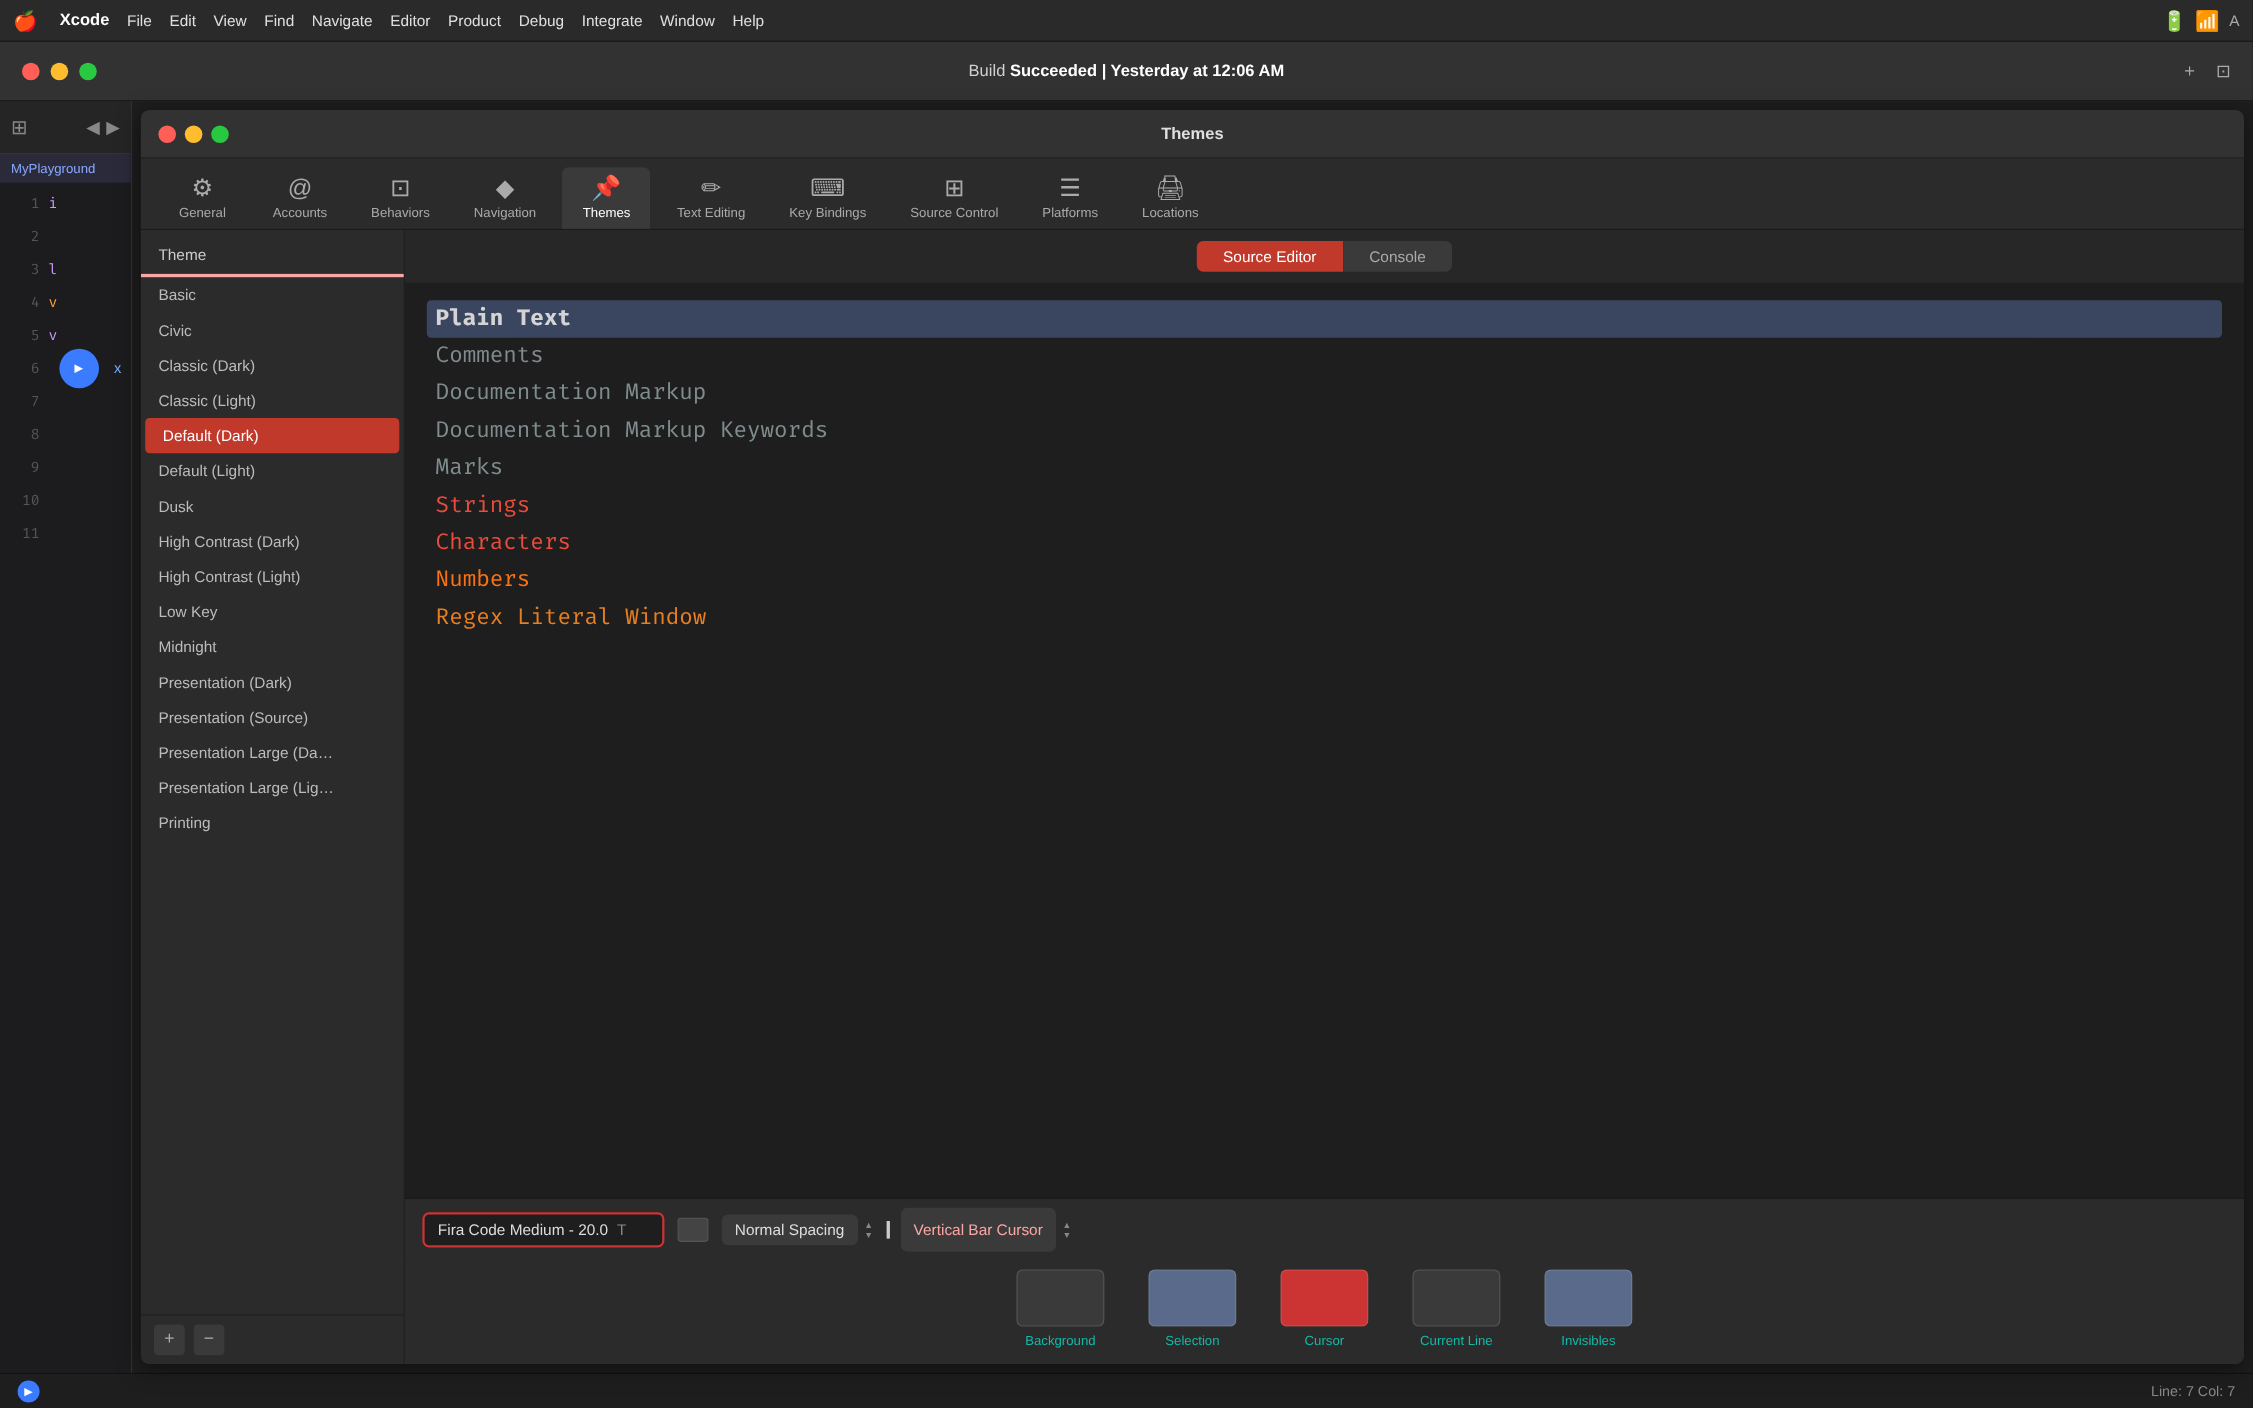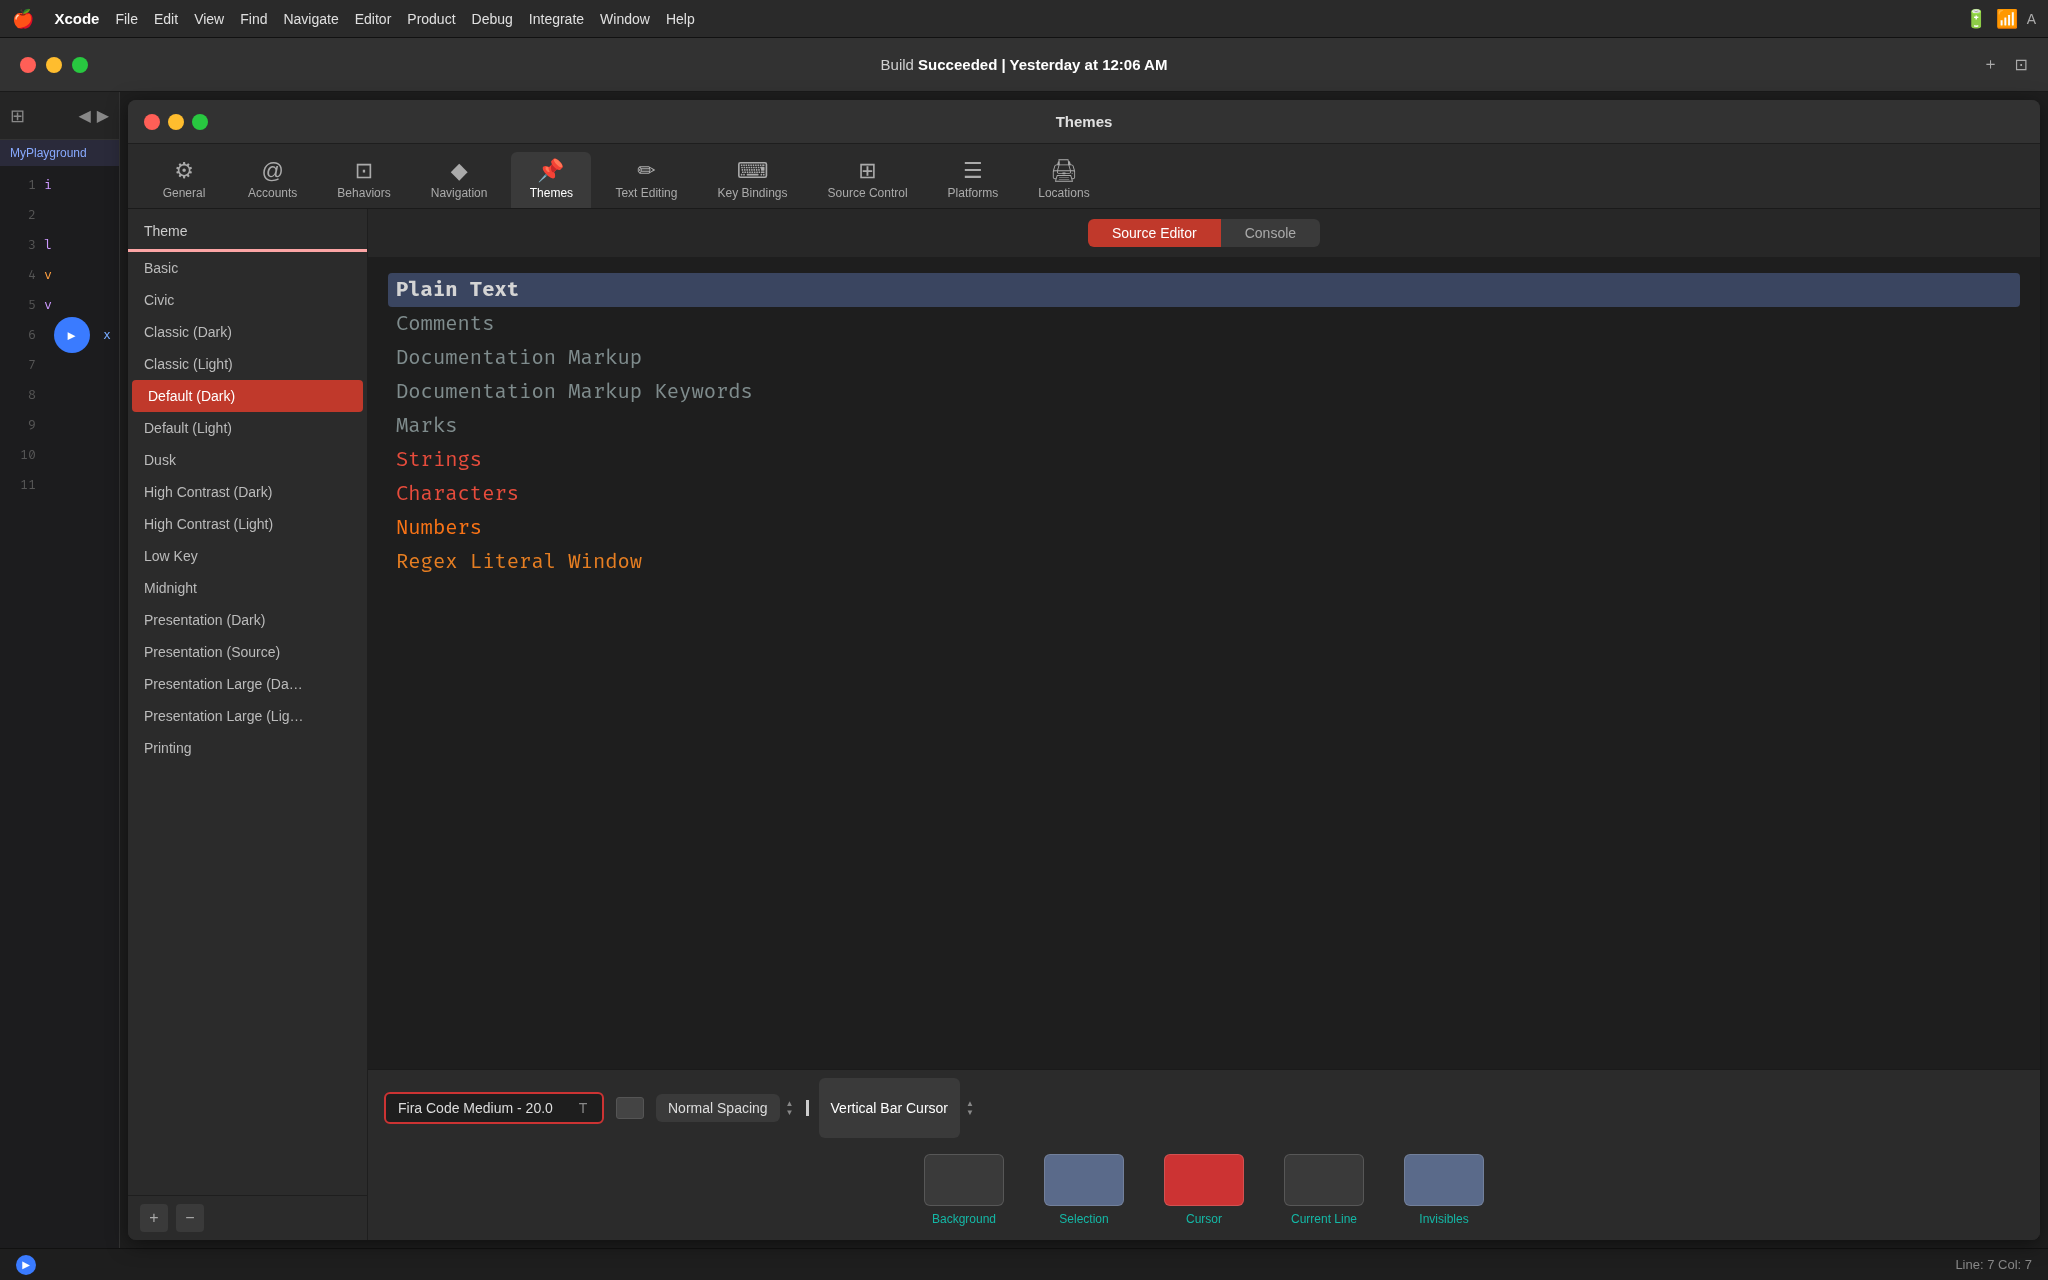--- a/index.html
+++ b/index.html
@@ -345,21 +345,21 @@
     }
     .font-selector {
       background: #1e1e1e;
       border: 2px solid #cc3333;
       border-radius: 6px;
       padding: 6px 12px;
       color: #ddd;
       font-size: 14px;
       display: flex;
       align-items: center;
-      gap: 26px;
+      gap: 8px;
       min-width: 220px;
     }
     .font-selector-icon {
       color: #888;
       font-size: 14px;
     }
     .color-swatch {
       width: 28px;
       height: 22px;
       background: #3a3a3a;
@@ -692,21 +692,21 @@
           <div class="color-swatch" style="background:#444;"></div>
           <div class="selector-with-arrows">
             <span style="background:#3a3a3a; border-radius:6px; padding:6px 12px; color:#ddd; font-size:14px;">Normal Spacing</span>
             <div class="selector-arrows">
               <span>▲</span>
               <span>▼</span>
             </div>
           </div>
           <div class="selector-with-arrows">
             <span class="cursor-bar"></span>
-            <span style="background:#3a3a3a; border-radius:6px; padding:22px 12px; color:#ffffff; font-size:14px;">Vertical Bar Cursor</span>
+            <span style="background:#3a3a3a; border-radius:6px; padding:12px 12px; color:#fca5a5; font-size:14px;">Vertical Bar Cursor</span>
             <div class="selector-arrows">
               <span>▲</span>
               <span>▼</span>
             </div>
           </div>
         </div>
 
         <div class="swatches-row">
           <div class="swatch-item">
             <div class="swatch-color" style="background:#3a3a3a;"></div>

